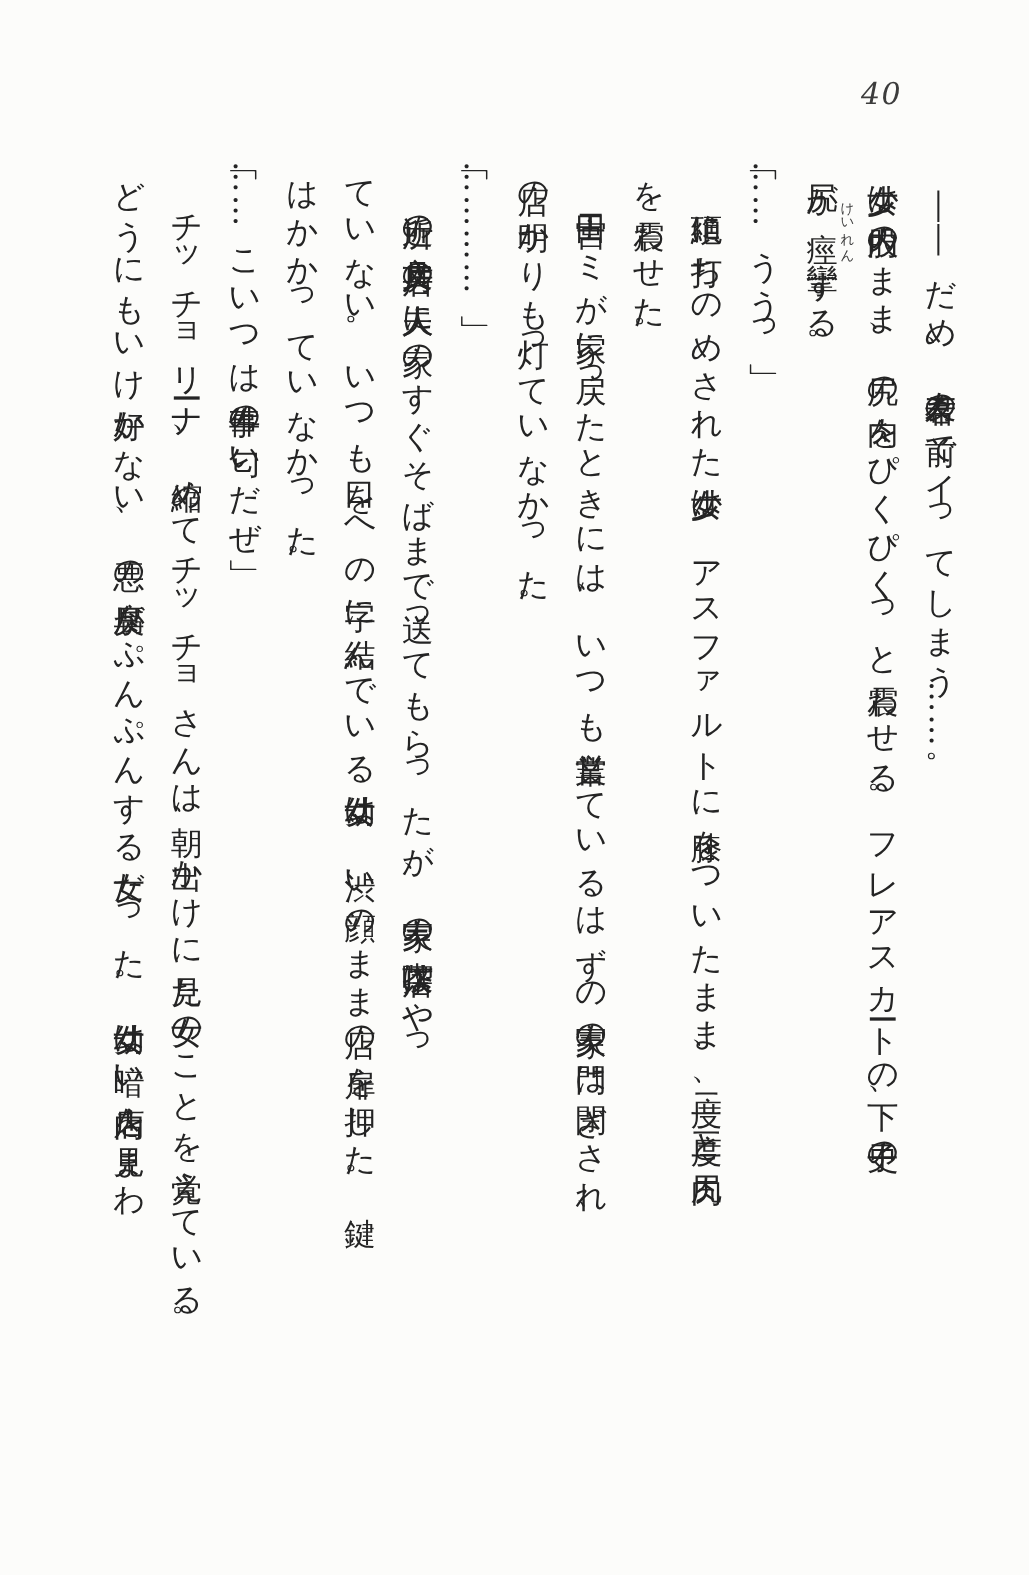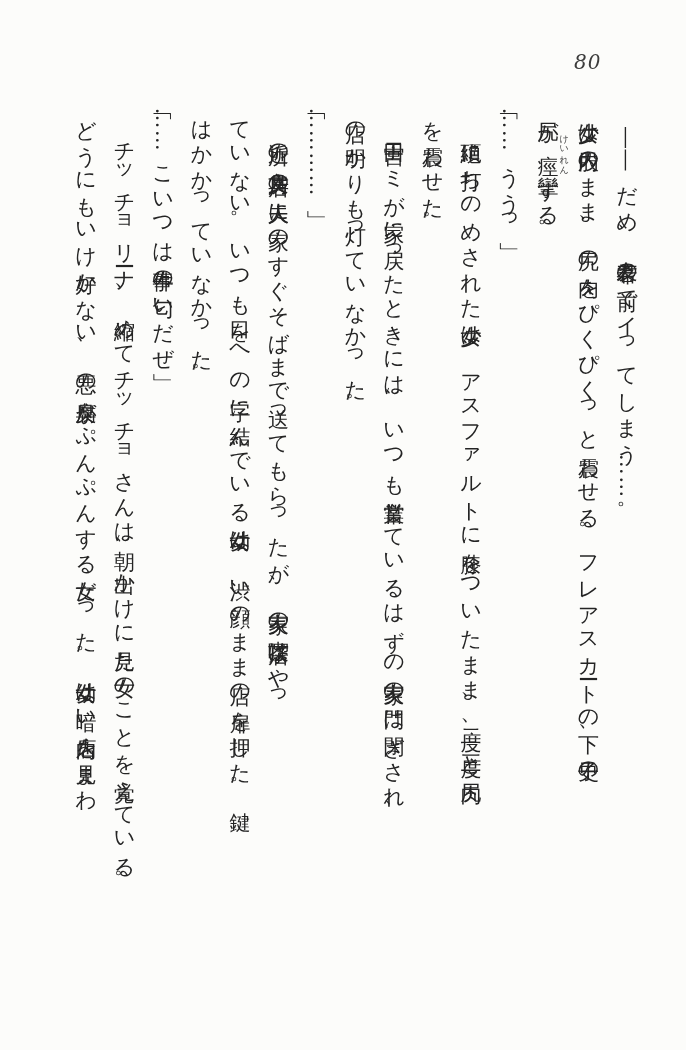--- a/index.html
+++ b/index.html
@@ -52,21 +52,21 @@
   rt {
     font-size: 9px;
     letter-spacing: 0;
     color: #3c3c3c;
   }
 </style>
 </head>
 <body>
 
 <div class="page">
-  <span class="page-number">80</span>
+  <span class="page-number">40</span>
 
   <div class="text-block">
       <p class="text-line indent"><span>――だめ、友希君の前でイってしまう……。</span></p>
       <p class="text-line"><span>少女は内股のまま、尻の肉をぴくぴくっと震わせる。フレアスカートの下、史子の</span></p>
       <p class="text-line"><span>尻が</span><ruby>痙攣<rt>けいれん</rt></ruby><span>する。</span></p>
       <p class="text-line"><span>「……ううっ」</span></p>
       <p class="text-line indent"><span>絶頂に打ちのめされた少女は、アスファルトに膝をついたまま、二度、三度と尻肉</span></p>
       <p class="text-line"><span>を震わせた。</span></p>
       <p class="text-line indent"><span>田宮エミが家に戻ったときには、いつも営業しているはずの実家の門は閉ざされ、</span></p>
       <p class="text-line"><span>店の明かりも灯っていなかった。</span></p>

